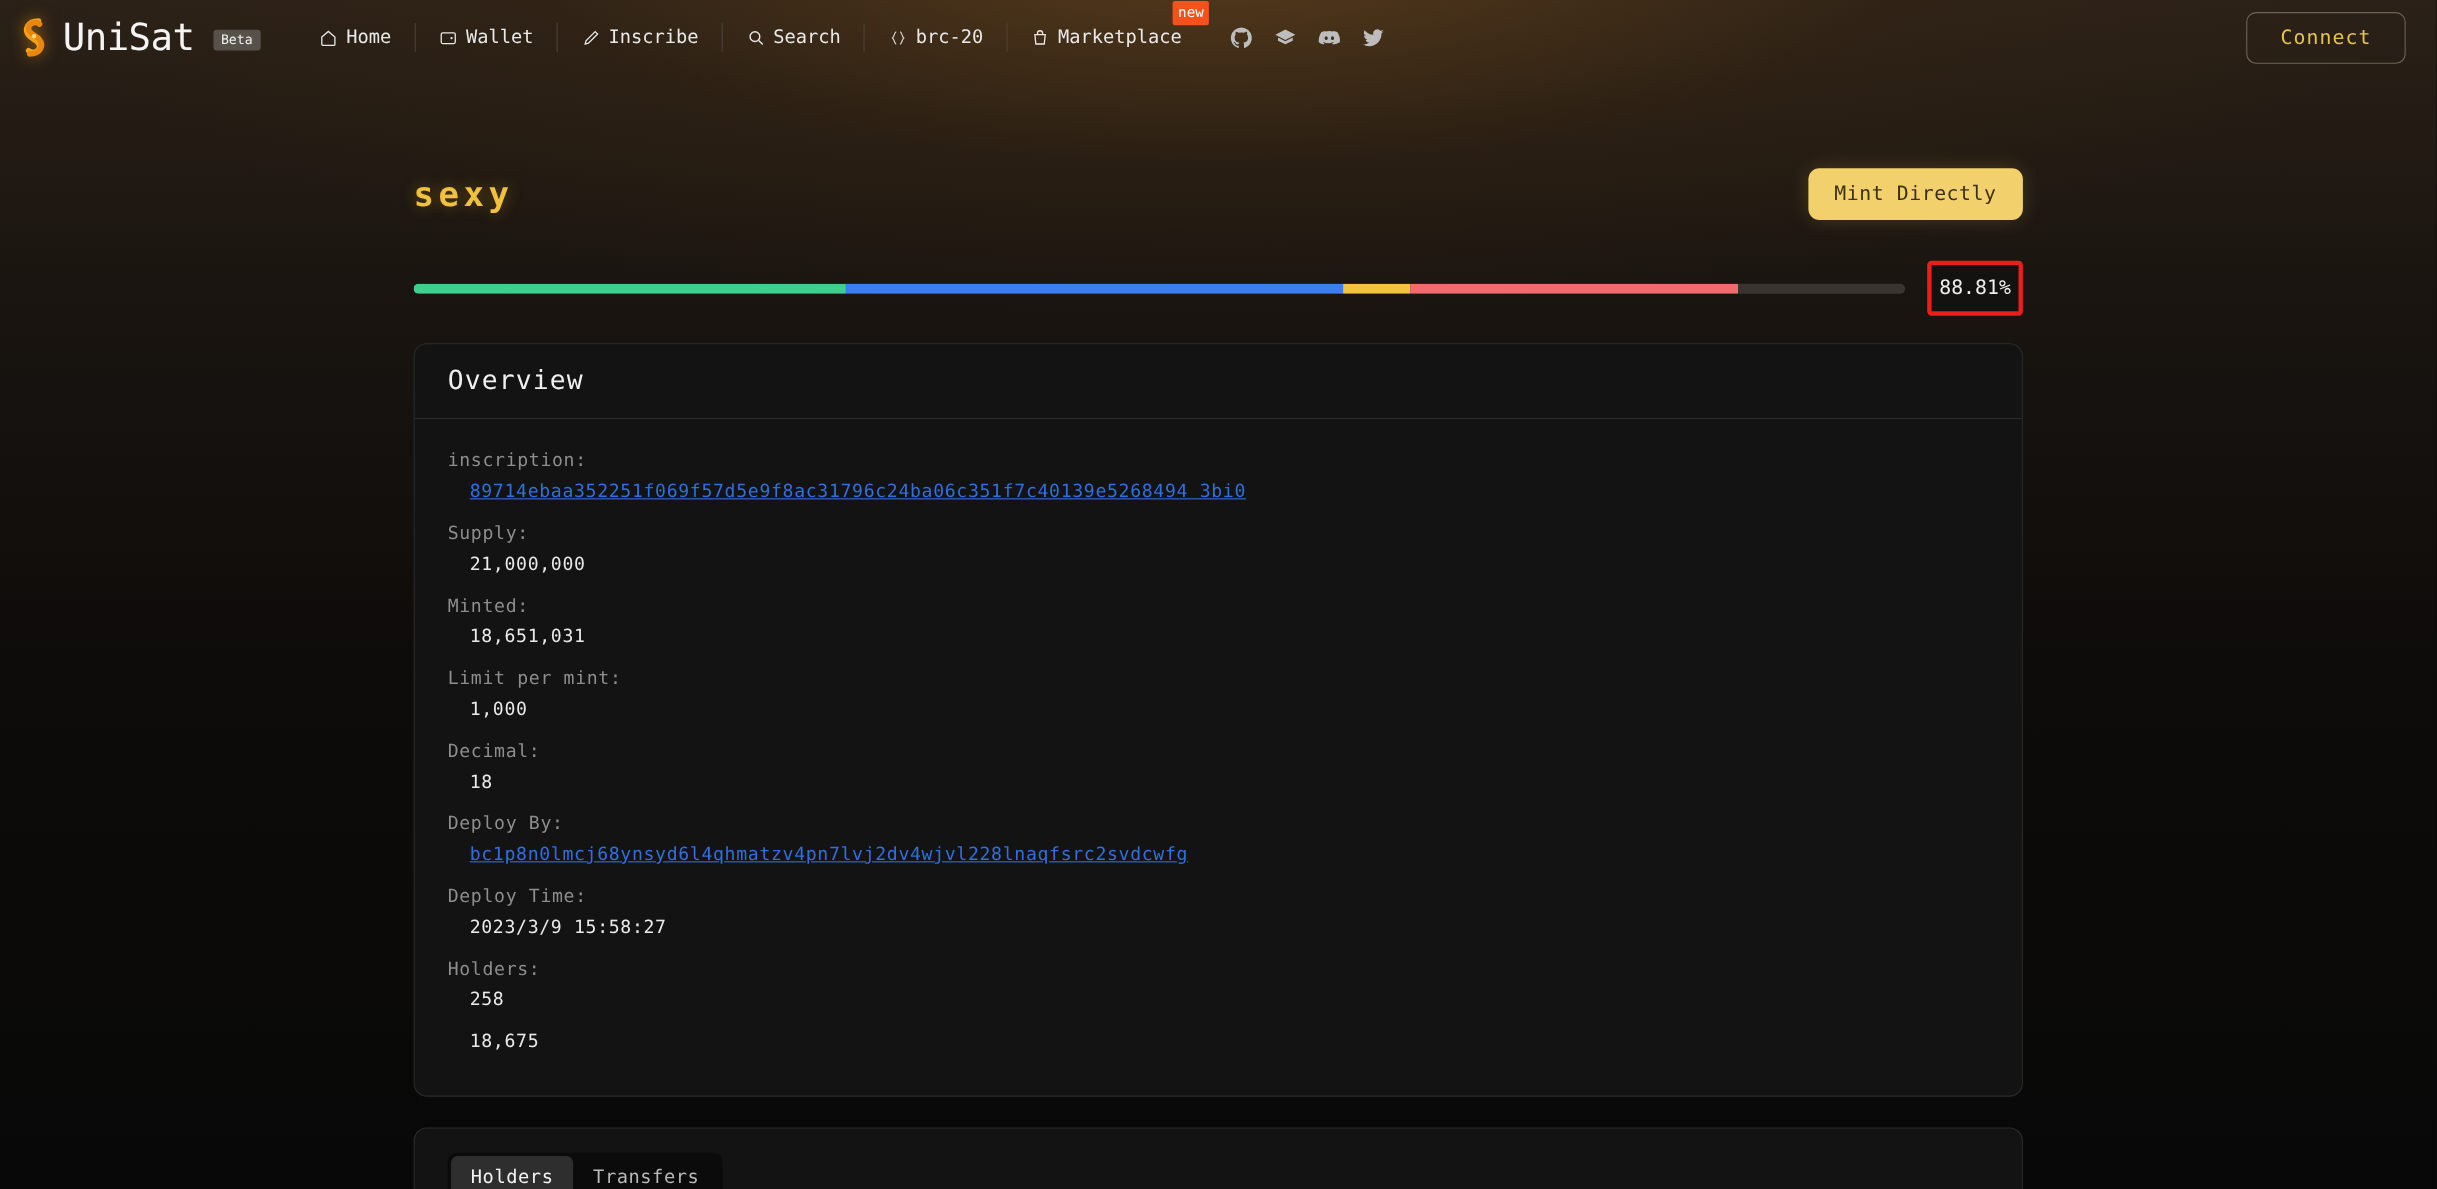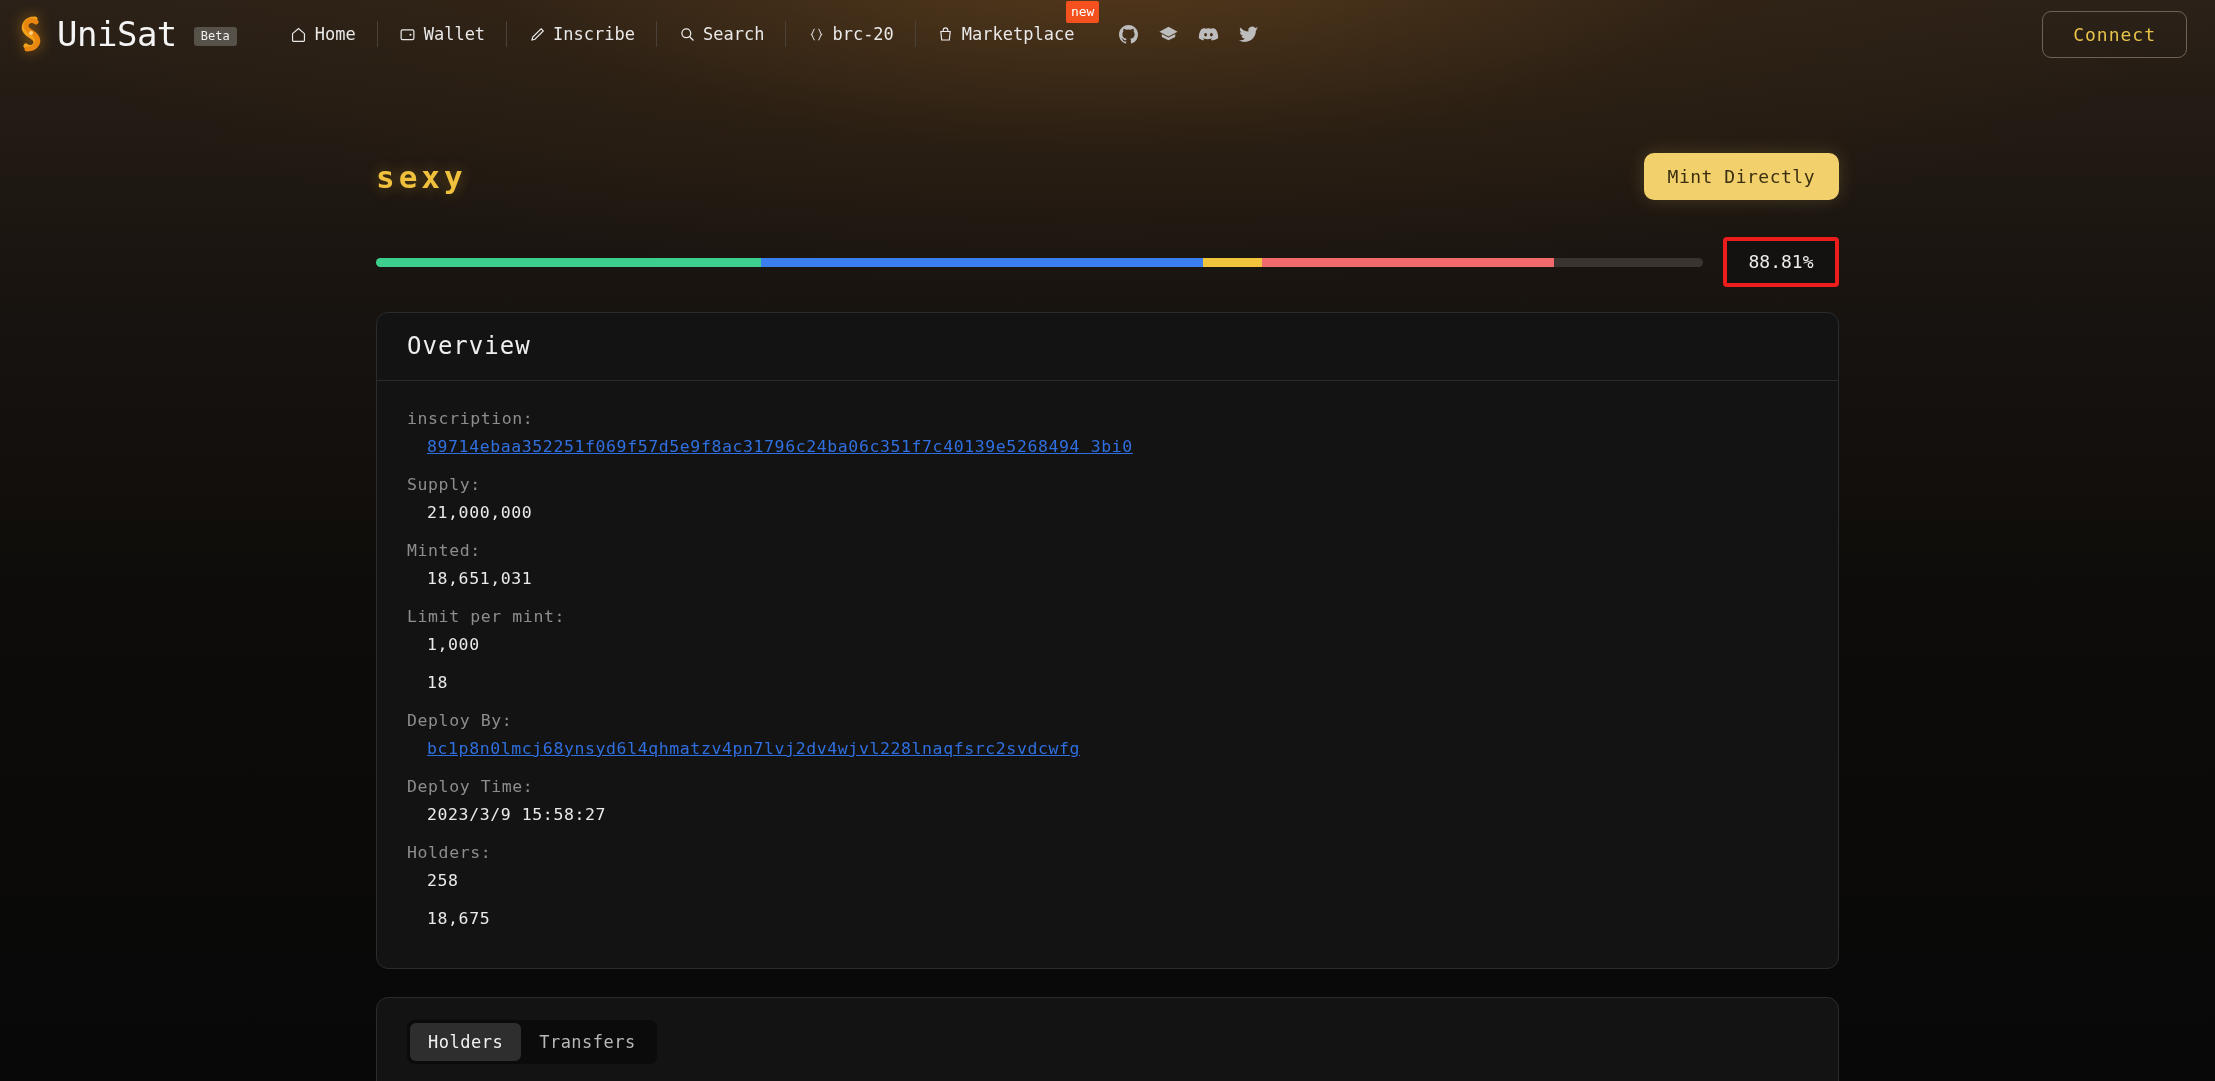--- a/index.html
+++ b/index.html
@@ -88,21 +88,21 @@
     box-shadow: 0 0 18px rgba(242,208,107,0.18);
   }
 
   .progress-row { display: flex; align-items: center; margin-top: 37px; }
   .progress-track {
     flex: 1; height: 9px; border-radius: 5px;
     background: #3a3431; display: flex; overflow: hidden;
   }
   .seg { height: 100%; }
   .pct-box {
-    margin-left: 20px; width: 116px;
+    margin-left: 20px; width: 87px;
     text-align: center; color: #ededed; font-size: 18px;
     border: 4px solid #ee1d1d; border-radius: 4px;
     padding: 10px 0 11px; background: #141210;
   }
 
   
   .card {
     margin-top: 25px;
     background: #131313;
     border: 1px solid #2b2b2b;
@@ -288,20 +288,21 @@
           </div>
           <div class="field">
             <div class="field-label">Minted:</div>
             <div class="field-value">18,651,031</div>
           </div>
           <div class="field">
             <div class="field-label">Limit per mint:</div>
             <div class="field-value">1,000</div>
           </div>
           <div class="field">
+            <div class="field-label">Decimal:</div>
             <div class="field-value">18</div>
           </div>
           <div class="field">
             <div class="field-label">Deploy By:</div>
             <div class="field-value link">bc1p8n0lmcj68ynsyd6l4qhmatzv4pn7lvj2dv4wjvl228lnaqfsrc2svdcwfg</div>
           </div>
           <div class="field">
             <div class="field-label">Deploy Time:</div>
             <div class="field-value">2023/3/9 15:58:27</div>
           </div>

